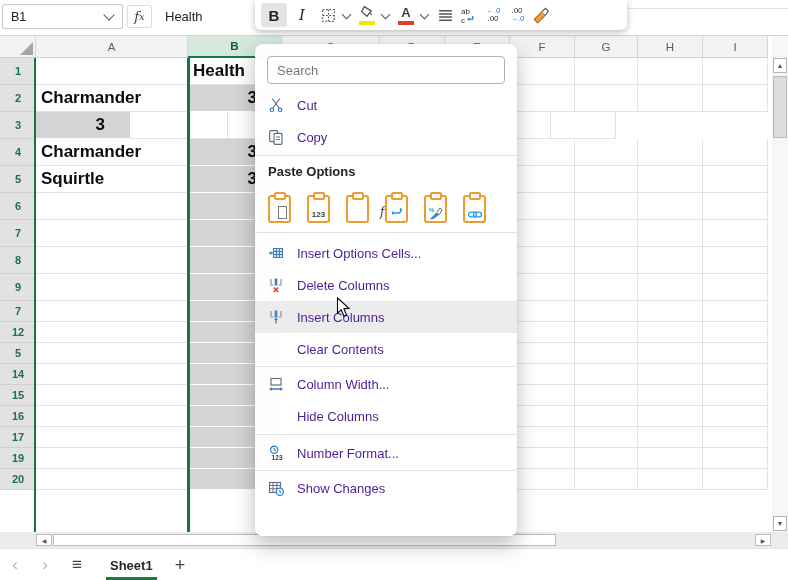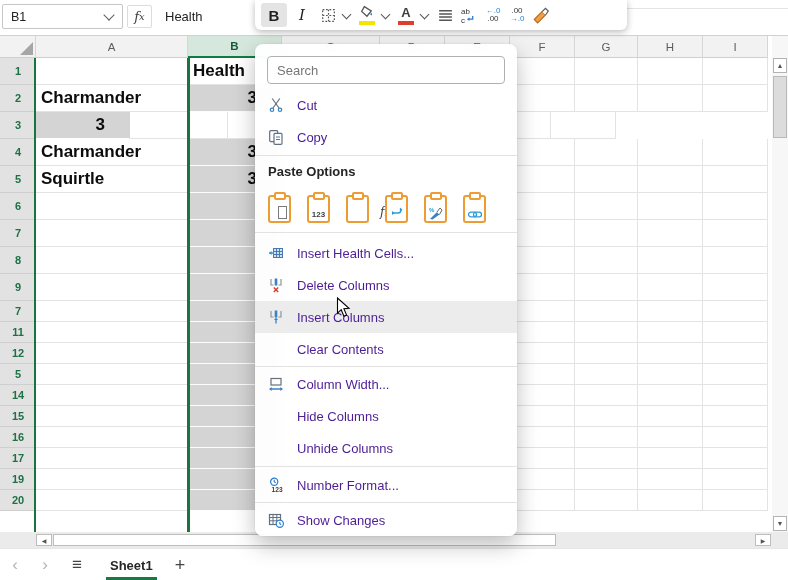--- a/index.html
+++ b/index.html
@@ -241,32 +241,20 @@
         <div class="cell selfill" style="width: 94px;"></div>
         <div class="cell" style="width: 98px;"></div>
         <div class="cell" style="width: 65px;"></div>
         <div class="cell" style="width: 65px;"></div>
         <div class="cell" style="width: 65px;"></div>
         <div class="cell" style="width: 63px;"></div>
         <div class="cell" style="width: 65px;"></div>
         <div class="cell" style="width: 65px;"></div>
       </div>
       <div class="grid-row" style="height: 21px;">
-        <div class="row-hdr">11</div>
-        <div class="cell" style="width: 152px;"></div>
-        <div class="cell selfill" style="width: 94px;"></div>
-        <div class="cell" style="width: 98px;"></div>
-        <div class="cell" style="width: 65px;"></div>
-        <div class="cell" style="width: 65px;"></div>
-        <div class="cell" style="width: 65px;"></div>
-        <div class="cell" style="width: 63px;"></div>
-        <div class="cell" style="width: 65px;"></div>
-        <div class="cell" style="width: 65px;"></div>
-      </div>
-      <div class="grid-row" style="height: 21px;">
         <div class="row-hdr">12</div>
         <div class="cell" style="width: 152px;"></div>
         <div class="cell selfill" style="width: 94px;"></div>
         <div class="cell" style="width: 98px;"></div>
         <div class="cell" style="width: 65px;"></div>
         <div class="cell" style="width: 65px;"></div>
         <div class="cell" style="width: 65px;"></div>
         <div class="cell" style="width: 63px;"></div>
         <div class="cell" style="width: 65px;"></div>
         <div class="cell" style="width: 65px;"></div>
@@ -496,21 +484,21 @@
         </div>
       </div>
       <div class="menu-sep" style="margin: 4px 0px;"></div>
       <div class="menu-item">
         <span class="menu-ic"><svg viewBox="0 0 16 16" fill="none">
             <rect x="5.5" y="3.5" width="9" height="9" fill="#cfe3f7" stroke="#4a78b0"></rect>
             <path d="M5.5 6.5h9 M5.5 9.5h9 M8.5 3.5v9 M11.5 3.5v9" stroke="#4a78b0"></path>
             <path d="M1 8 h5" stroke="#2e9bd6" stroke-width="1.4"></path>
             <path d="M1 8 l2.6-2 v4 Z" fill="#2e9bd6"></path>
           </svg></span>
-        <span class="menu-label">Insert Health Cells...</span>
+        <span class="menu-label">Insert Options Cells...</span>
       </div>
       <div class="menu-item">
         <span class="menu-ic"><svg viewBox="0 0 16 16" fill="none">
             <path d="M3 2 v6 h2.5 M13 2 v6 h-2.5" stroke="#8a949e" stroke-width="1.2"></path>
             <rect x="6.7" y="1.5" width="2.6" height="7" fill="#3b82c4"></rect>
             <path d="M5.8 10.5 l4.4 4.4 M10.2 10.5 l-4.4 4.4" stroke="#d83b2d" stroke-width="1.4"></path>
           </svg></span>
         <span class="menu-label">Delete Columns</span>
       </div>
       <div class="menu-item hl">
@@ -532,24 +520,20 @@
             <rect x="3" y="2.5" width="10" height="6.5" stroke="#64707e" stroke-width="1.2"></rect>
             <path d="M2.5 13 h11" stroke="#3b82c4" stroke-width="1.3"></path>
             <path d="M1 13 l2.6-2 v4 Z" fill="#3b82c4"></path>
             <path d="M15 13 l-2.6-2 v4 Z" fill="#3b82c4"></path>
           </svg></span>
         <span class="menu-label">Column Width...</span>
       </div>
       <div class="menu-item">
         <span class="menu-ic"></span>
         <span class="menu-label">Hide Columns</span>
-      </div>
-      <div class="menu-item">
-        <span class="menu-ic"></span>
-        <span class="menu-label">Unhide Columns</span>
       </div>
       <div class="menu-sep" style="margin: 2px 0px;"></div>
       <div class="menu-item">
         <span class="menu-ic"><svg viewBox="0 0 16 16" fill="none">
             <circle cx="6.2" cy="4.8" r="3.6" stroke="#2b7cd3" stroke-width="1.2"></circle>
             <path d="M6.2 2.8 v2 l1.5 1" stroke="#2b7cd3" stroke-width="1.1"></path>
             <text x="3.6" y="14.6" font-size="6.6" font-weight="bold" fill="#3d3d3d" font-family="Liberation Sans">123</text>
           </svg></span>
         <span class="menu-label">Number Format...</span>
       </div>

